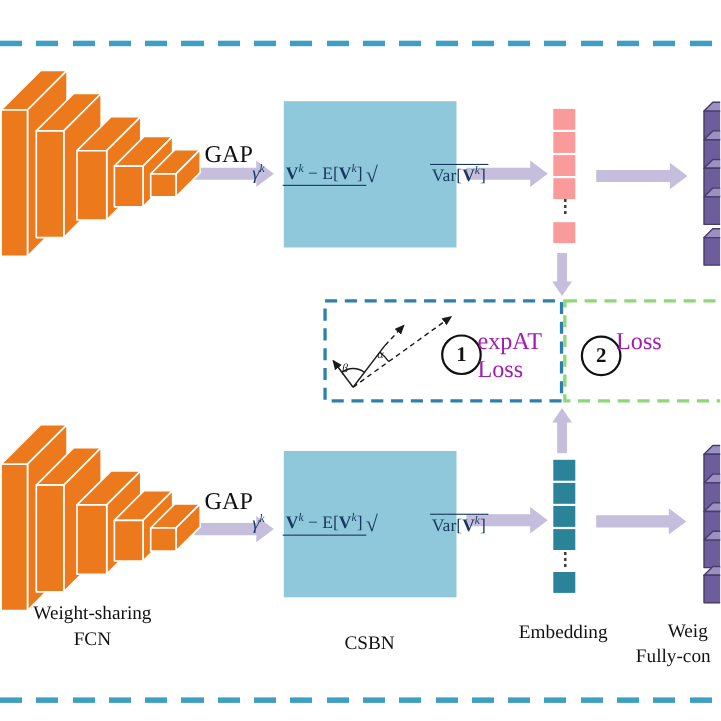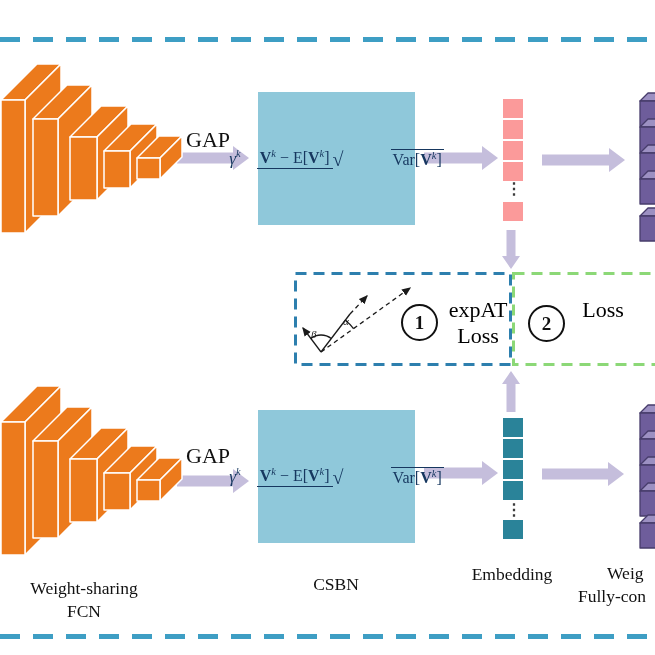--- a/index.html
+++ b/index.html
@@ -29,21 +29,21 @@
   .den{display:flex;align-items:flex-start;padding-top:1px;}
   .sqrtg{font-size:20px;line-height:1;margin-right:-1px;}
   .ovl{border-top:1.4px solid var(--formula_text);padding:0 2px;white-space:nowrap;margin-left:48px;}
   .bv{font-weight:bold;font-style:normal;}
   .cell{position:absolute;left:503px;width:20px;height:19px;}
   .cell.pink{background:var(--pink);}
   .cell.teal{background:var(--teal);}
   .vdots{position:absolute;left:506px;font-size:16px;font-weight:bold;color:#3c3c3c;line-height:1;}
   .badge{position:absolute;width:33px;height:33px;border:2.5px solid #111;border-radius:50%;
          display:flex;align-items:center;justify-content:center;font-size:19px;font-weight:bold;background:#fff;}
-  .losslbl{position:absolute;font-size:22px;line-height:26px;text-align:center;color:#000000;}
+  .losslbl{position:absolute;font-size:22px;line-height:26px;text-align:left;color:#a21caf;}
   .figlbl{position:absolute;font-size:17.5px;line-height:23px;text-align:center;color:#111;}
   .fcline{position:absolute;font-size:17.5px;white-space:nowrap;color:#111;}
 </style>
 </head>
 <body>
 
 <div id="stage">
 
   <div class="hline" style="top:37px"></div>
   <div class="hline" style="top:634px"></div>
@@ -230,21 +230,21 @@
   <div class="badge" style="left:401px;top:304px">1</div>
   <div class="losslbl" style="left:434px;top:297px;width:88px">
     <div>expAT</div>
     <div>Loss</div>
   </div>
   <div class="badge" style="left:528px;top:305px">2</div>
   <div class="losslbl" style="left:560px;top:297px;width:86px">
     <div>Loss</div>
   </div>
 
-  <div class="figlbl" style="left:10px;top:577px;width:148px">
+  <div class="figlbl" style="left:10px;top:546px;width:148px">
     <div>Weight-sharing</div>
     <div>FCN</div>
   </div>
   <div class="figlbl" style="left:300px;top:573px;width:72px">CSBN</div>
   <div class="figlbl" style="left:458px;top:563px;width:108px">
     <div>Embedding</div>
   </div>
   <div>
     <span class="fcline" style="left:607px;top:563px">Weig</span>
     <span class="fcline" style="left:578px;top:586px">Fully-con</span>

